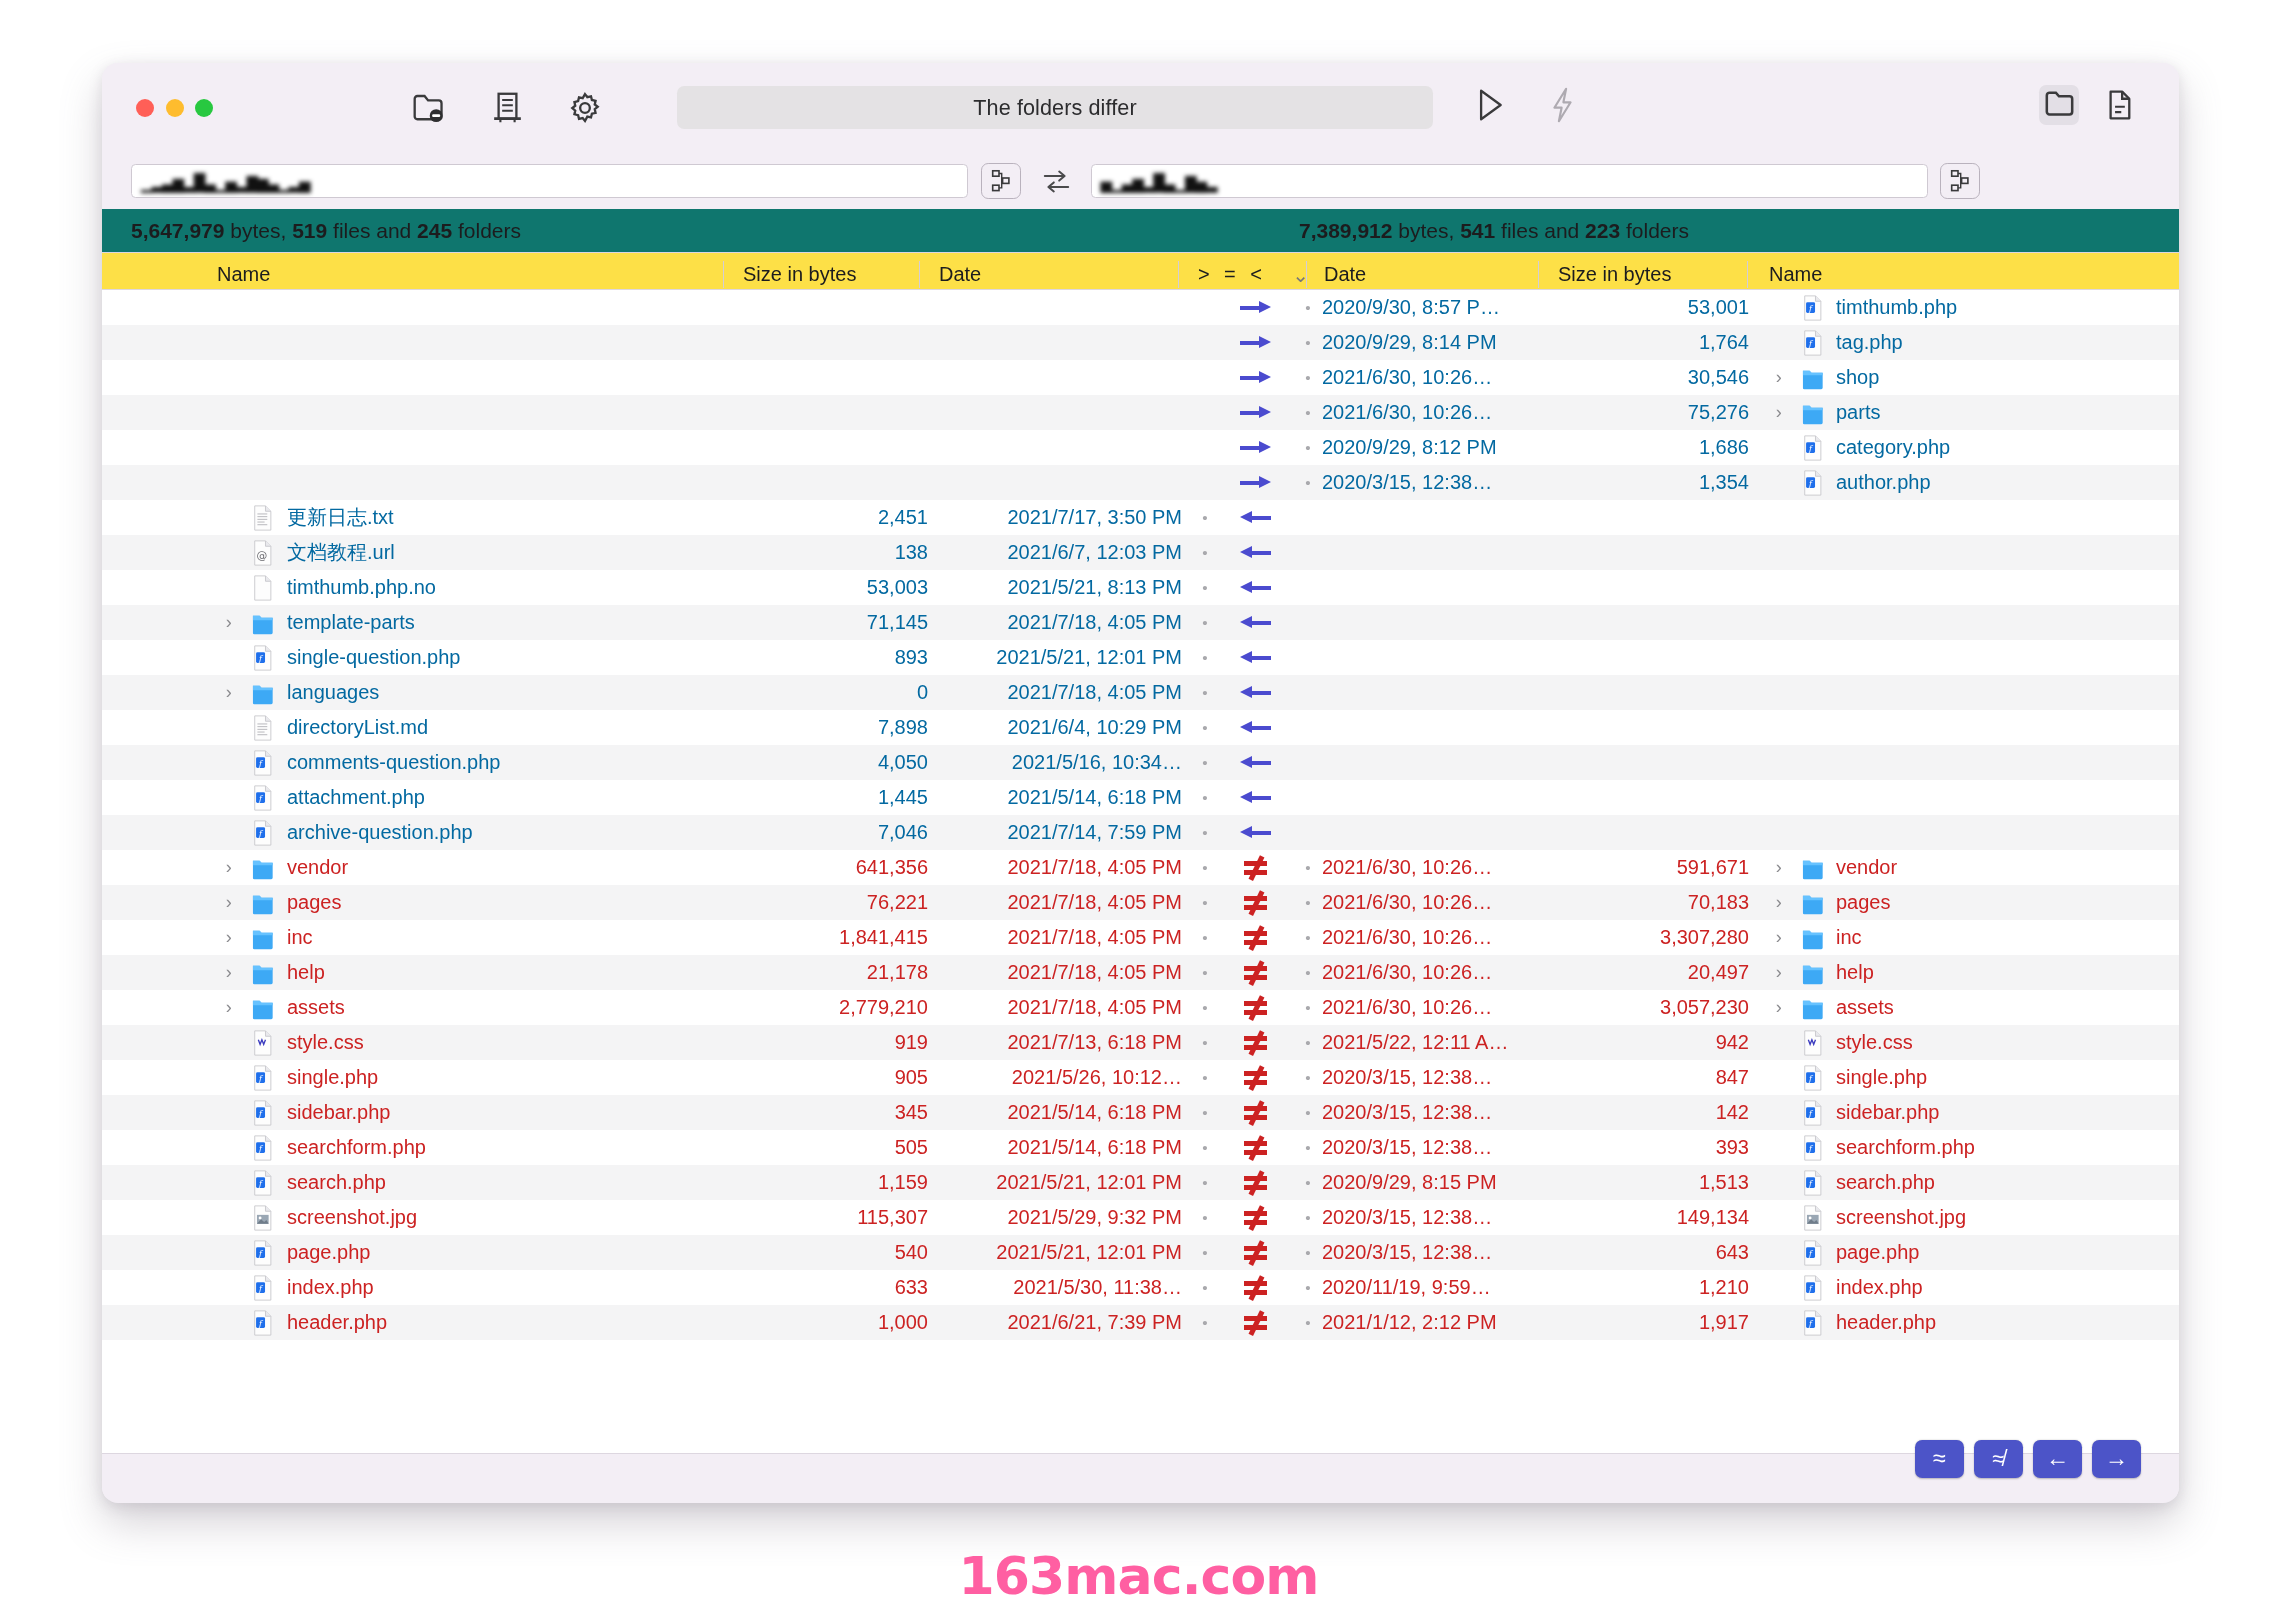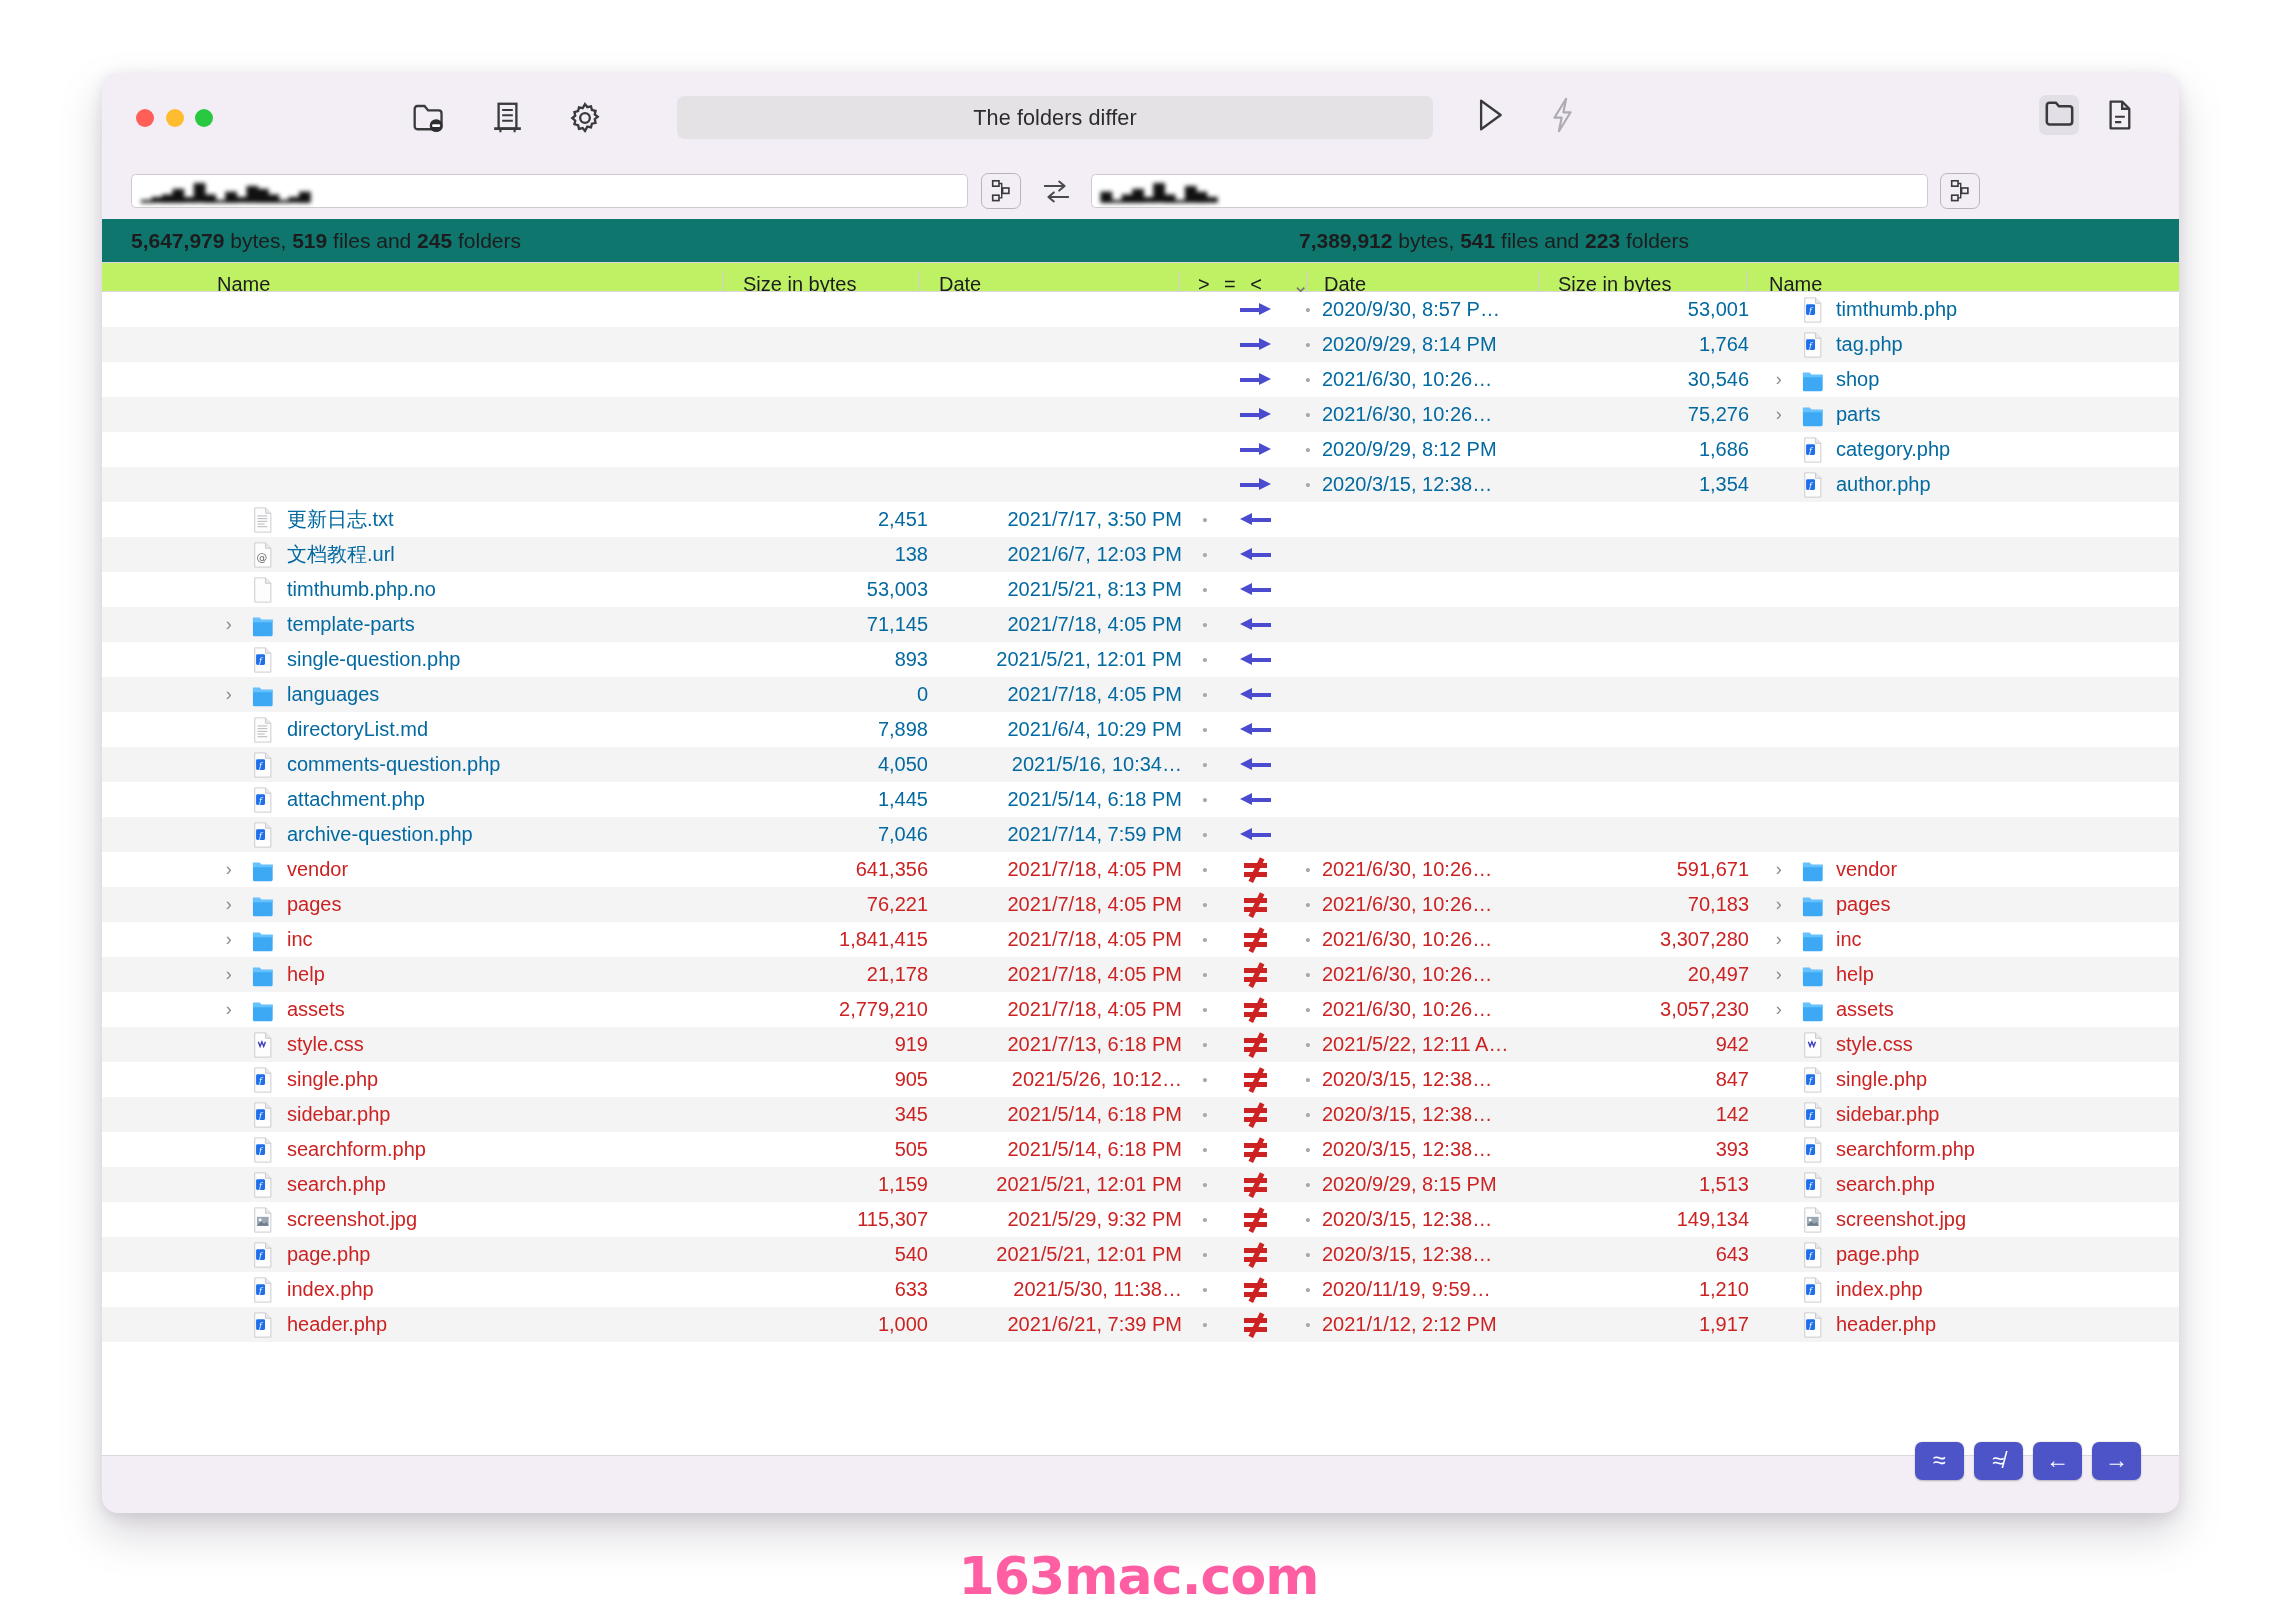--- a/index.html
+++ b/index.html
@@ -6,21 +6,21 @@
   html, body {
     width: 2277px; height: 1617px;
     font-family: "Liberation Sans", sans-serif;
     background: #ffffff;
     overflow: hidden;
   }
 
   
   #window {
     position: absolute;
-    left: 102px; top: 73px;
+    left: 102px; top: 63px;
     width: 2077px; height: 1440px;
     background: #f3eef5;
     border-radius: 16px;
     box-shadow: 0 20px 41px rgba(120,110,125,.30),
                 0 3.6px 12.6px rgba(120,110,125,.18);
     overflow: hidden;
   }
 
   
   #titlebar {
@@ -117,22 +117,22 @@
     font-size: 21px; color: #1c1c1e;
   }
   .summary { position: absolute; white-space: nowrap; }
   .summary b { font-weight: 700; }
   #sum-left  { left: 29px; }
   #sum-right { left: 1197px; }
 
   
   #headerrow {
     position: relative;
-    height: 30px;
-    background: #bef264;
+    height: 38px;
+    background: #fde047;
     border-top: 0.9px solid #ddd7e0;
     border-bottom: 0.9px solid #ddd7e0;
     font-size: 20px; color: #1c1c1e;
   }
   .hcell {
     position: absolute; top: 0; height: 43px;
     display: flex; align-items: center;
     white-space: nowrap;
   }
   .hsep {

